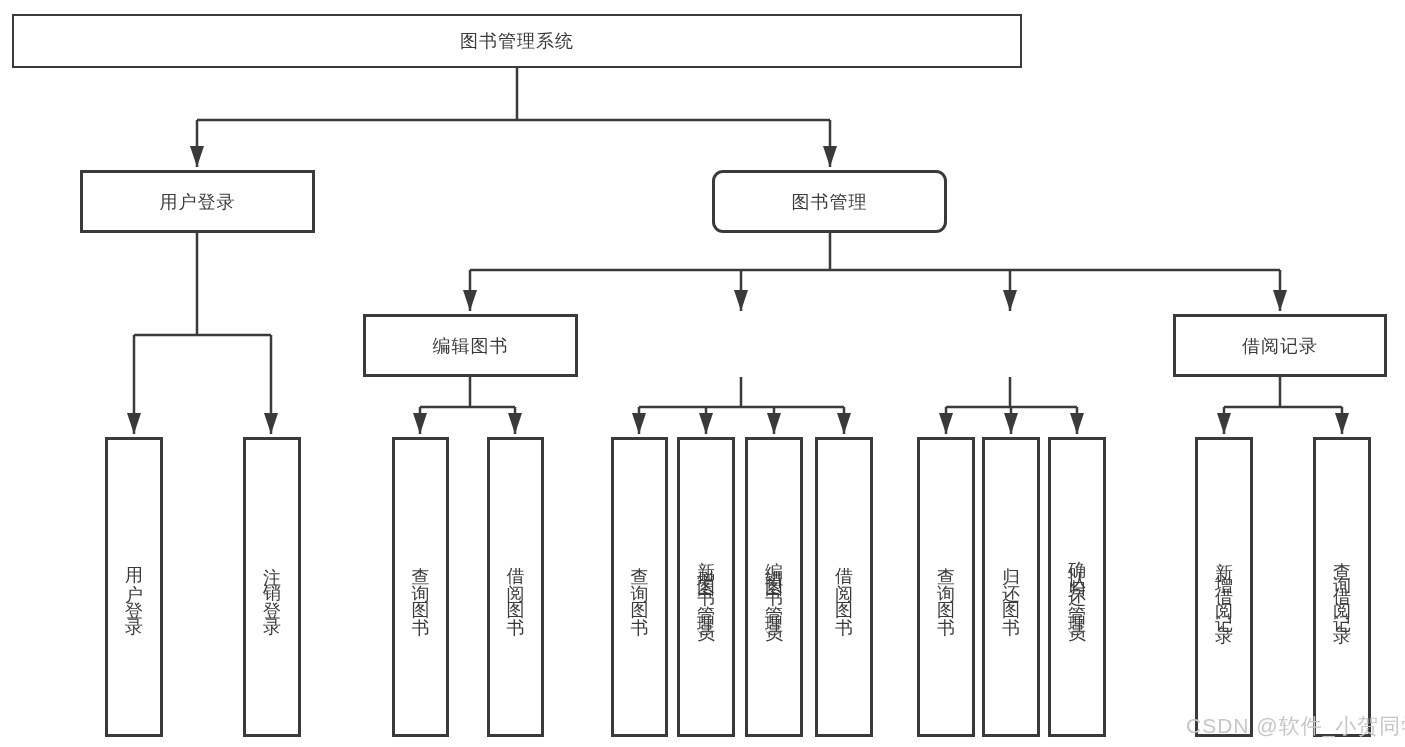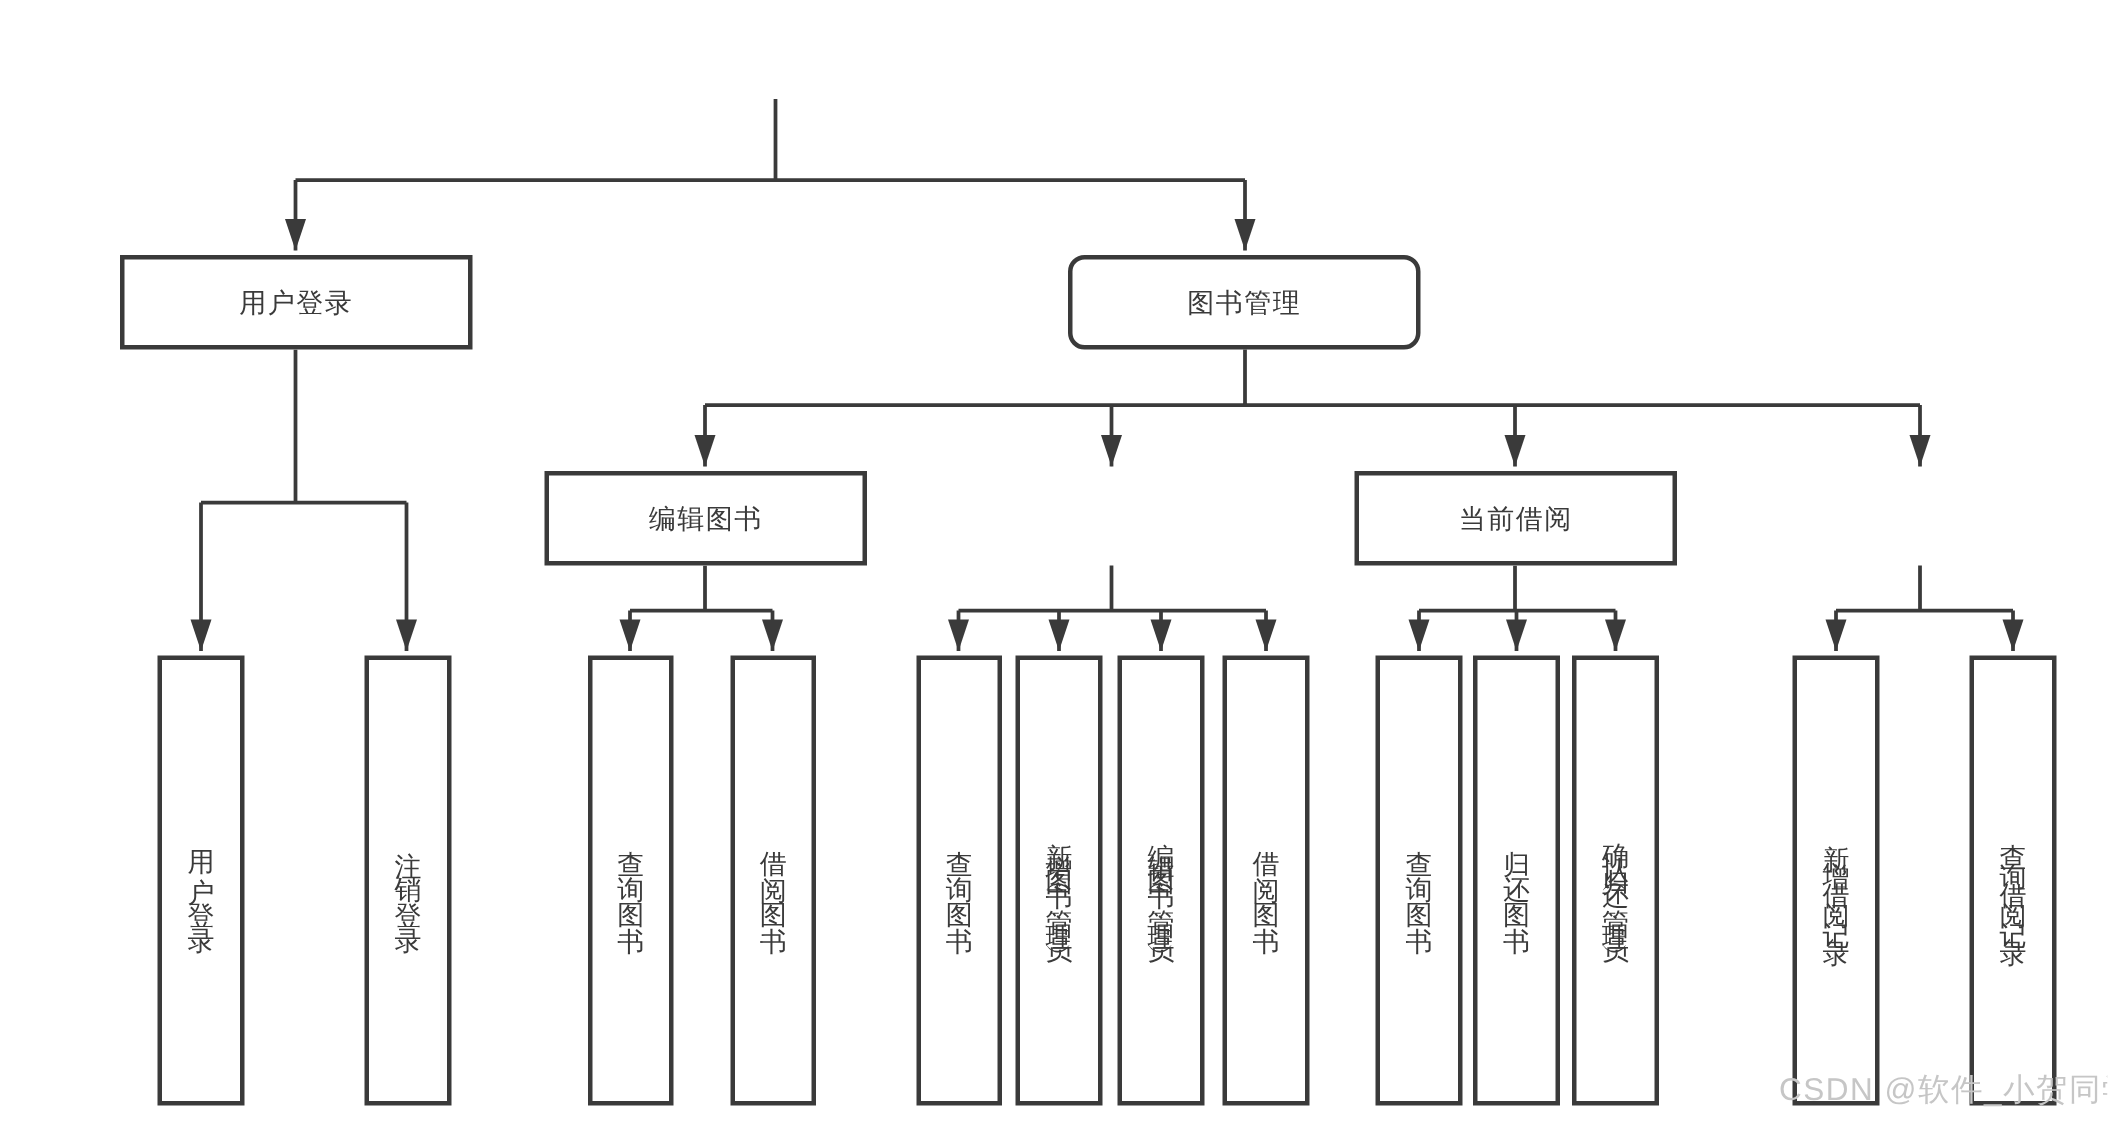--- a/index.html
+++ b/index.html
@@ -107,26 +107,27 @@
       <path d="M946,407 V434" marker-end="url(#ah)"></path>
       <path d="M1011,407 V434" marker-end="url(#ah)"></path>
       <path d="M1077,407 V434" marker-end="url(#ah)"></path>
 
       <path d="M1280,377 V407 M1224,407 H1342"></path>
       <path d="M1224,407 V434" marker-end="url(#ah)"></path>
       <path d="M1342,407 V434" marker-end="url(#ah)"></path>
     </g>
   </svg>
 
+  <div class="node root" style="left:12px; top:14px; width:1010px; height:54px;">图书管理系统</div>
 
   <div class="node branch" style="left:80px; top:170px; width:235px; height:63px;">用户登录</div>
   <div class="node branch" style="left:712px; top:170px; width:235px; height:63px;border-radius:11px;">图书管理</div>
 
   <div class="node branch" style="left:363px; top:314px; width:215px; height:63px;">编辑图书</div>
-  <div class="node branch" style="left:903px; top:314px; width:215px; height:63px;">当前借阅</div>
+  <div class="node branch" style="left:1173px; top:314px; width:214px; height:63px;">借阅记录</div>
 
   <div class="node leaf ls-wide" style="left:105px; top:437px; width:58px; height:300px;">用户登录</div>
   <div class="node leaf ls-wide" style="left:243px; top:437px; width:58px; height:300px;">注销登录</div>
 
   <div class="node leaf ls-wide" style="left:392px; top:437px; width:57px; height:300px;">查询图书</div>
   <div class="node leaf ls-wide" style="left:487px; top:437px; width:57px; height:300px;">借阅图书</div>
 
   <div class="node leaf ls-wide" style="left:611px; top:437px; width:57px; height:300px;">查询图书</div>
   <div class="node leaf" style="left:677px; top:437px; width:58px; height:300px;">新增图书（管理员）</div>
   <div class="node leaf" style="left:745px; top:437px; width:58px; height:300px;">编辑图书（管理员）</div>

